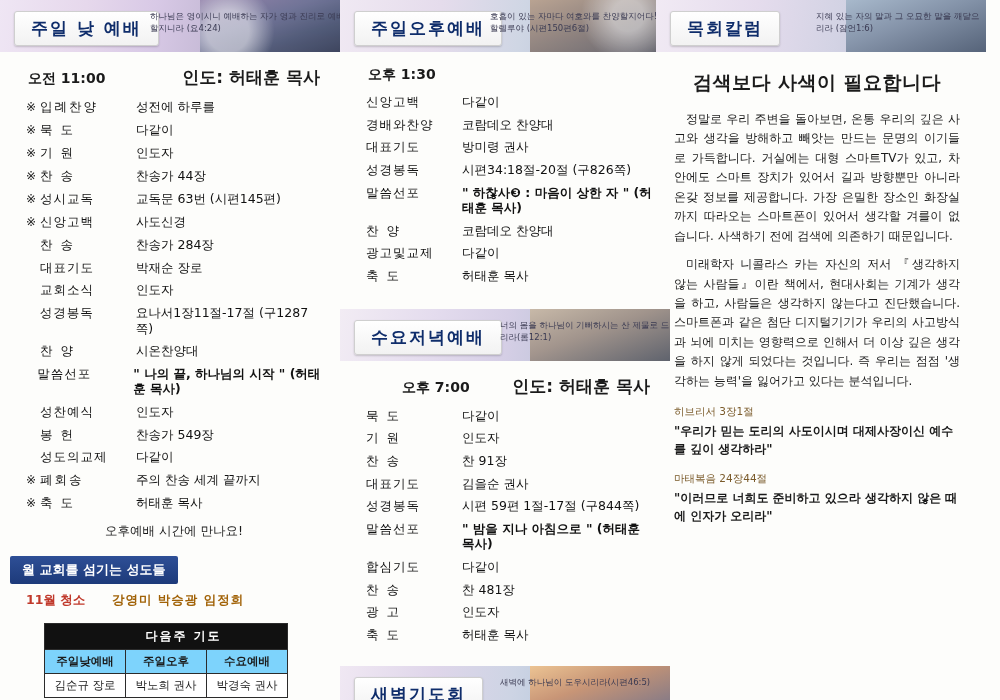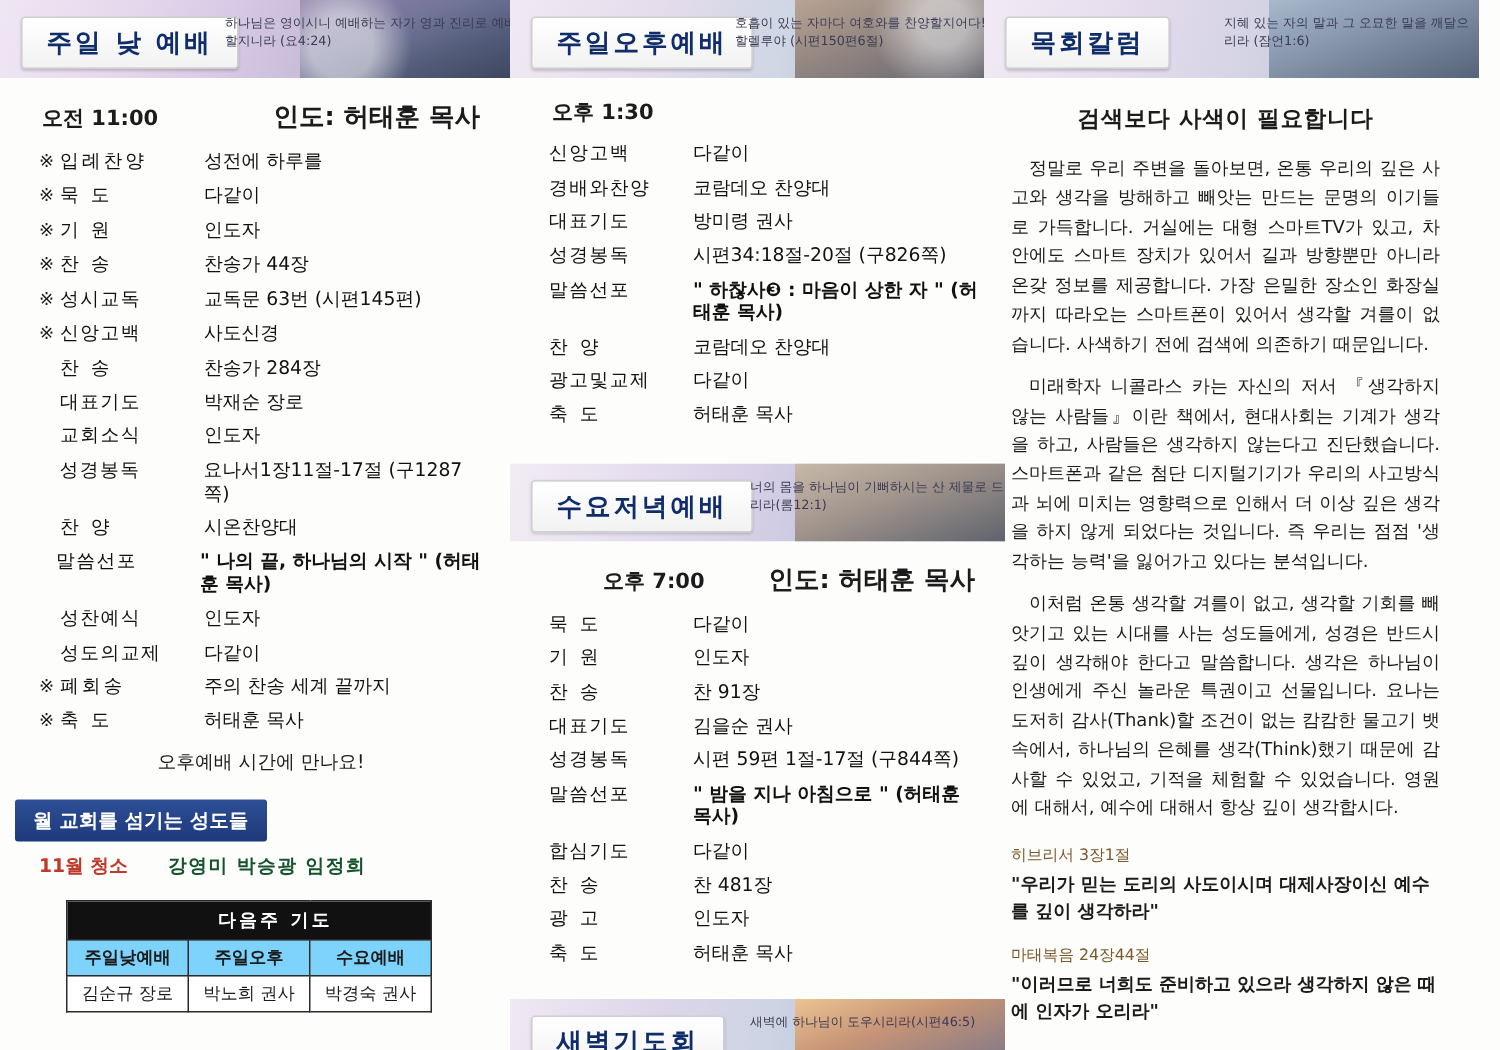--- a/index.html
+++ b/index.html
@@ -89,32 +89,32 @@
   
   .bluebar{
     margin:16px 18px 8px 10px;padding:5px 12px;
     background:linear-gradient(#2e4f96,#1d3a7a);
     color:#fff;font-size:13px;font-weight:bold;border-radius:2px;
     display:inline-block;
   }
   .deacons{padding:0 18px 0 26px;font-size:12.5px;}
   .deacons .drow{display:flex;margin-bottom:6px;}
   .deacons .dlbl{width:86px;flex:0 0 86px;font-weight:bold;color:#c0392b;}
-  .deacons .dval{font-weight:bold;color:#14532d;letter-spacing:1px;}
+  .deacons .dval{font-weight:bold;color:#a16207;letter-spacing:1px;}
 
   
   .ptable{margin:14px 0 0 44px;width:244px;border-collapse:collapse;font-size:11.5px;}
   .ptable td,.ptable th{border:1px solid #2b2b2b;text-align:center;padding:4px 2px;}
   .ptable .head{background:#111;color:#fff;font-weight:bold;letter-spacing:2px;font-size:12px;padding-left:37px;}
   .ptable .sub{background:#7dd3fc;font-weight:bold;color:#1b1b1b;}
   .ptable .cell{background:#fff;}
 
   
   .article{padding:6px 26px 0 18px;}
-  .article h2{font-size:15px;font-weight:bold;text-align:center;margin:12px 0 14px 0;letter-spacing:0.5px;}
+  .article h2{font-size:19px;font-weight:bold;text-align:center;margin:12px 0 14px 0;letter-spacing:0.5px;}
   .article p{font-size:12px;line-height:1.62;text-align:justify;margin:0 0 9px 0;text-indent:12px;}
   .verseblock{margin:14px 0 0 0;}
   .verseblock .ref{font-size:10.5px;color:#7a5a2a;margin-bottom:3px;}
   .verseblock .txt{font-size:12px;font-weight:bold;line-height:1.5;}
 </style>
 </head>
 <body>
 
 <div class="page">
 
@@ -190,20 +190,25 @@
         </div>
       <div class="line">
           <span class="mark"></span>
           <span class="lbl sm">말씀선포</span>
           <span class="val b">" 나의 끝, 하나님의 시작 " (허태훈 목사)</span>
         </div>
       <div class="line">
           <span class="mark"></span>
           <span class="lbl sm">성찬예식</span>
           <span class="val">인도자</span>
+        </div>
+      <div class="line">
+          <span class="mark"></span>
+          <span class="lbl">봉        헌</span>
+          <span class="val">찬송가 549장</span>
         </div>
       <div class="line">
           <span class="mark"></span>
           <span class="lbl sm">성도의교제</span>
           <span class="val">다같이</span>
         </div>
       <div class="line">
           <span class="mark">※</span>
           <span class="lbl">폐회송</span>
           <span class="val">주의 찬송 세계 끝까지</span>
@@ -365,21 +370,20 @@
       <div class="bg b6"></div>
       <div class="photo p4"></div>
       <div class="title">목회칼럼</div>
       <div class="verse v3">지혜 있는 자의 말과 그 오묘한 말을 깨달으리라 (잠언1:6)</div>
     </div>
 
     <div class="article">
       <h2>검색보다 사색이 필요합니다</h2>
       <p>정말로 우리 주변을 돌아보면, 온통 우리의 깊은 사고와 생각을 방해하고 빼앗는 만드는 문명의 이기들로 가득합니다. 거실에는 대형 스마트TV가 있고, 차 안에도 스마트 장치가 있어서 길과 방향뿐만 아니라 온갖 정보를 제공합니다. 가장 은밀한 장소인 화장실까지 따라오는 스마트폰이 있어서 생각할 겨를이 없습니다. 사색하기 전에 검색에 의존하기 때문입니다.</p>
       <p>미래학자 니콜라스 카는 자신의 저서 『생각하지 않는 사람들』이란 책에서, 현대사회는 기계가 생각을 하고, 사람들은 생각하지 않는다고 진단했습니다. 스마트폰과 같은 첨단 디지털기기가 우리의 사고방식과 뇌에 미치는 영향력으로 인해서 더 이상 깊은 생각을 하지 않게 되었다는 것입니다. 즉 우리는 점점 '생각하는 능력'을 잃어가고 있다는 분석입니다.</p>
-      <p>이처럼 온통 생각할 겨를이 없고, 생각할 기회를 빼앗기고 있는 시대를 사는 성도들에게, 성경은 반드시 깊이 생각해야 한다고 말씀합니다. 생각은 하나님이 인생에게 주신 놀라운 특권이고 선물입니다. 요나는 도저히 감사(Thank)할 조건이 없는 캄캄한 물고기 뱃속에서, 하나님의 은혜를 생각(Think)했기 때문에 감사할 수 있었고, 기적을 체험할 수 있었습니다. 영원에 대해서, 예수에 대해서 항상 깊이 생각합시다.</p>
 
       <div class="verseblock">
         <div class="ref">히브리서 3장1절</div>
         <div class="txt">"우리가 믿는 도리의 사도이시며 대제사장이신 예수를 깊이 생각하라"</div>
       </div>
       <div class="verseblock">
         <div class="ref">마태복음 24장44절</div>
         <div class="txt">"이러므로 너희도 준비하고 있으라 생각하지 않은 때에 인자가 오리라"</div>
       </div>
     </div>

